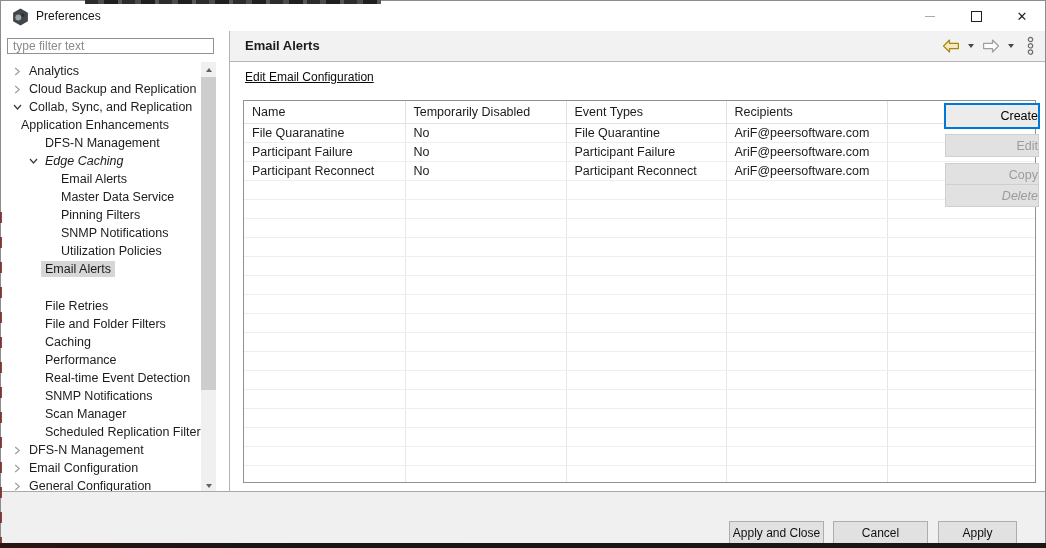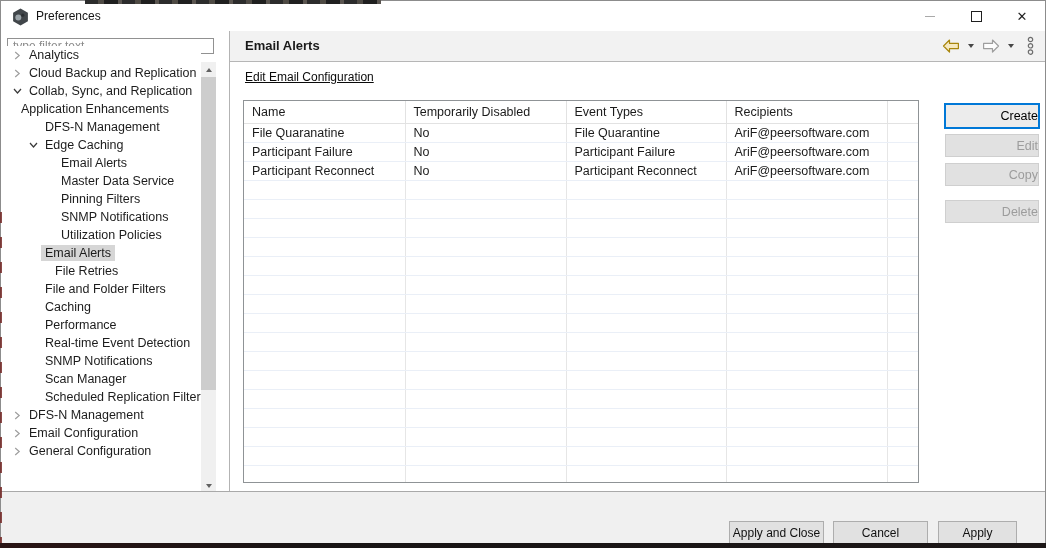--- a/index.html
+++ b/index.html
@@ -27,21 +27,21 @@
   .artifact-left{position:absolute;left:0;top:212px;width:2px;height:331px;z-index:70;
     background:repeating-linear-gradient(180deg,rgba(118,42,40,.85) 0 11px,rgba(118,42,40,0) 11px 25px);}
   .bottom-strip{position:absolute;left:0;top:543px;width:1046px;height:5px;z-index:65;
     background:linear-gradient(90deg,#2a1414,#181414 30%,#1c1717);}
 
   
   .filter-input{position:absolute;left:7px;top:38px;width:207px;height:16px;box-sizing:border-box;
     border:1px solid #919191;background:#fff;font-family:"Liberation Sans",sans-serif;
     font-size:12px;padding:0 5px;color:#222;outline:none;}
   .filter-input::placeholder{color:#8b8b8b;}
-  .tree{position:absolute;left:1px;top:46px;width:200px;height:432px;overflow:hidden;background:#fff;}
+  .tree{position:absolute;left:1px;top:62px;width:200px;height:432px;overflow:hidden;background:#fff;}
   .tree-item{height:18px;display:flex;align-items:center;cursor:default;}
   .chev{width:16px;flex:0 0 16px;display:flex;align-items:center;justify-content:center;}
   .tree-label{font-size:12.5px;color:#1c1c1c;white-space:nowrap;padding:1px 4px;line-height:14px;}
   .tree-item.selected .tree-label{background:#d6d6d6;}
 
   
   .v-scrollbar{position:absolute;left:201px;top:62px;width:15px;height:431px;background:#f0f0f0;}
   .sb-btn{position:absolute;left:0;width:15px;height:15px;display:flex;align-items:center;justify-content:center;}
   .sb-up{top:0;}.sb-down{bottom:0;}
   .tri-up{width:0;height:0;border-left:3.5px solid transparent;border-right:3.5px solid transparent;border-bottom:4px solid #616161;}
@@ -54,21 +54,21 @@
   .main-header{position:absolute;left:230px;top:31px;width:816px;height:31px;box-sizing:border-box;
     background:#f2f2f2;border-bottom:1px solid #b6b6b6;}
   .main-title{position:absolute;left:15px;top:0;height:30px;line-height:30px;font-size:13px;font-weight:bold;color:#1a1a1a;}
   .nav-tools{position:absolute;right:9px;top:0;height:30px;display:flex;align-items:center;gap:3px;}
   .nav-ico{display:flex;align-items:center;justify-content:center;padding:2px;}
   .caret{width:0;height:0;border-left:3.5px solid transparent;border-right:3.5px solid transparent;border-top:4px solid #474747;margin:0 3px;}
 
   .edit-link{position:absolute;left:245px;top:70px;font-size:12px;color:#0a0a0a;text-decoration:underline;cursor:pointer;}
 
   
-  .table-wrap{position:absolute;left:243px;top:100px;width:676px;height:383px;box-sizing:border-box;
+  .table-wrap{position:absolute;left:243px;top:100px;width:793px;height:383px;box-sizing:border-box;
     border:1px solid #8f9396;background:#fff;overflow:hidden;}
   table.grid{border-collapse:collapse;table-layout:fixed;width:100%;}
   table.grid th{height:22px;font-weight:normal;font-size:12.5px;color:#1b1b1b;text-align:left;
     padding:0 0 0 8px;border-right:1px solid #e2e2e2;border-bottom:1px solid #e2e2e2;background:#fff;white-space:nowrap;overflow:hidden;}
   table.grid th:last-child{border-right:none;}
   table.grid td{height:18px;font-size:12.5px;color:#1c1c1c;padding:0 0 0 8px;
     border-right:1px solid #e6e6e6;border-bottom:1px solid #eaeff7;white-space:nowrap;overflow:hidden;}
   table.grid td:last-child{border-right:none;}
 
   
@@ -140,21 +140,21 @@
         <span class="tree-label">Collab, Sync, and Replication</span>
       </div>
       <div class="tree-item" style="">
         <span class="chev"></span>
         <span class="tree-label">Application Enhancements</span>
       </div>
       <div class="tree-item" style="padding-left: 24px;">
         <span class="chev"></span>
         <span class="tree-label">DFS-N Management</span>
       </div>
-      <div class="tree-item" style="padding-left: 24px;">
+      <div class="tree-item" style="padding-left: 24px; font-style: italic;">
         <span class="chev">
           <svg width="9" height="8" viewBox="0 0 9 8">
             <path d="M1 2 L4.5 6 L8 2" fill="none" stroke="#3a3a3a" stroke-width="1.2"></path>
           </svg>
         </span>
         <span class="tree-label">Edge Caching</span>
       </div>
       <div class="tree-item" style="padding-left: 40px;">
         <span class="chev"></span>
         <span class="tree-label">Email Alerts</span>
@@ -172,21 +172,21 @@
         <span class="tree-label">SNMP Notifications</span>
       </div>
       <div class="tree-item" style="padding-left: 40px;">
         <span class="chev"></span>
         <span class="tree-label">Utilization Policies</span>
       </div>
       <div class="tree-item selected" style="padding-left: 24px;">
         <span class="chev"></span>
         <span class="tree-label">Email Alerts</span>
       </div>
-      <div class="tree-item" style="padding-left: 34px;">
+      <div class="tree-item" style="padding-left: 24px; margin-top: 19px;">
         <span class="chev"></span>
         <span class="tree-label">File Retries</span>
       </div>
       <div class="tree-item" style="padding-left: 24px;">
         <span class="chev"></span>
         <span class="tree-label">File and Folder Filters</span>
       </div>
       <div class="tree-item" style="padding-left: 24px;">
         <span class="chev"></span>
         <span class="tree-label">Caching</span>
@@ -427,21 +427,21 @@
             <td></td>
           </tr>
         </tbody>
     </table>
   </div>
 
   <div>
       <button class="action-btn primary" style="top: 103px;">Create</button>
       <button class="action-btn" disabled="" style="top: 134px;">Edit</button>
       <button class="action-btn" disabled="" style="top: 163px;">Copy</button>
-      <button class="action-btn" disabled="" style="top: 200px;">Delete</button>
+      <button class="action-btn" disabled="" style="top: 184px; font-style: italic;">Delete</button>
     </div>
 
   <div class="footer">
       <button class="footer-btn fb-0">Apply and Close</button>
       <button class="footer-btn fb-1">Cancel</button>
       <button class="footer-btn fb-2">Apply</button>
     </div>
 
   <div class="frame"></div>
   <div class="artifact-top"></div>

